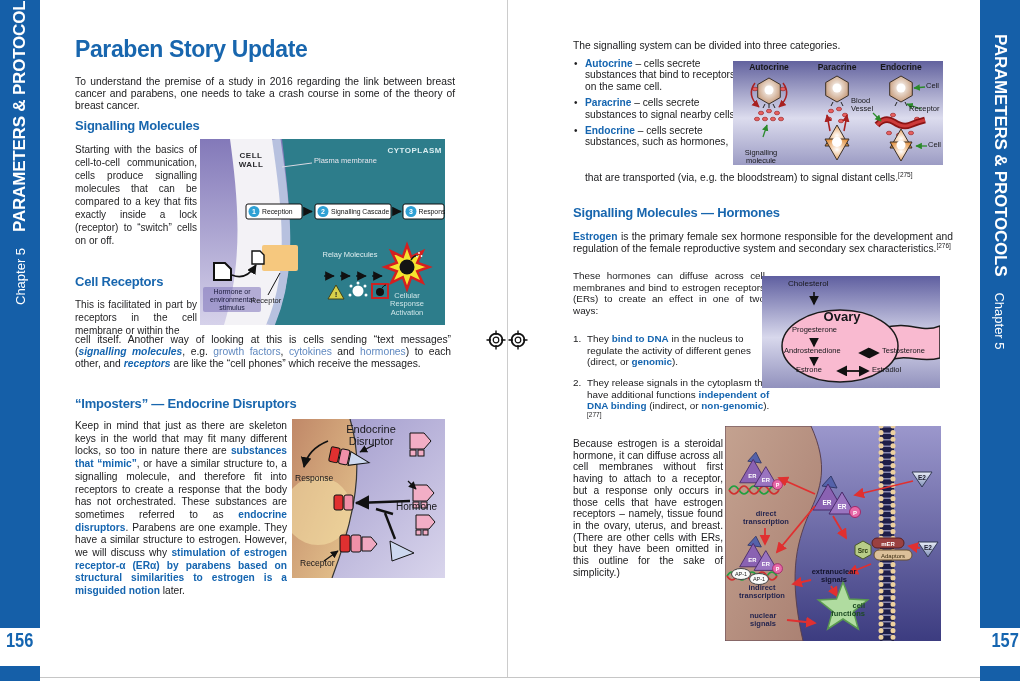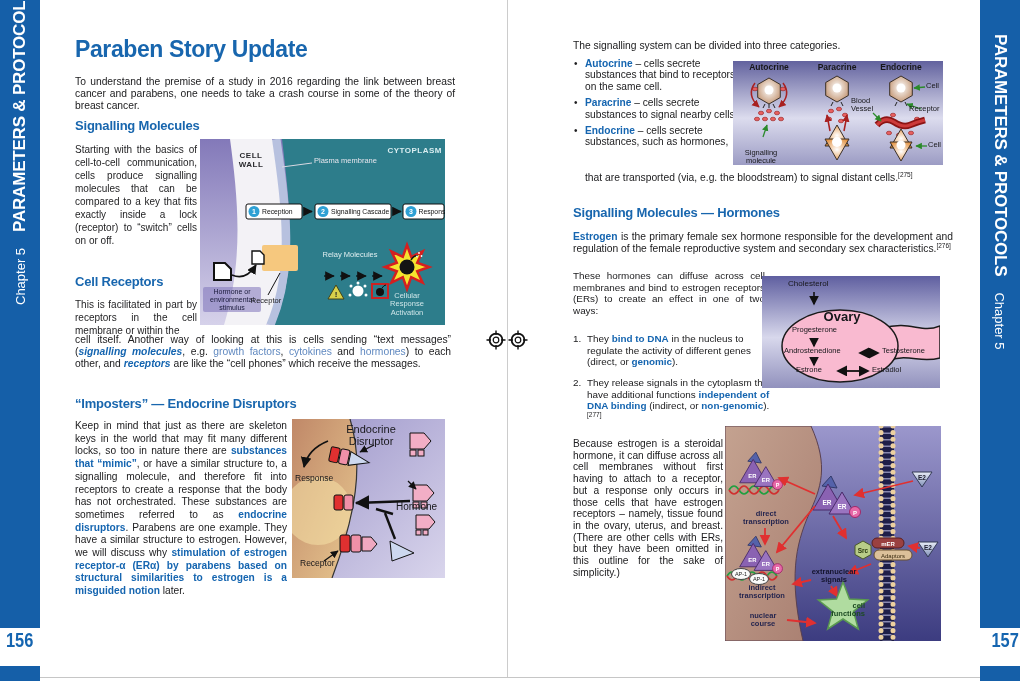--- a/index.html
+++ b/index.html
@@ -474,18 +474,18 @@
         <line x1="146" y1="138" x2="124" y2="147" marker-end="url(#d5r)"></line>
         <line x1="86" y1="154" x2="68" y2="158" marker-end="url(#d5r)"></line>
         <line x1="106" y1="160" x2="112" y2="170" marker-end="url(#d5r)"></line>
         <line x1="62" y1="194" x2="90" y2="197" marker-end="url(#d5r)"></line>
       </g>
 
       <path d="M118,156 L124.5,173.1 L142.7,174 L128.5,185.4 L133.3,203 L118,193 L102.7,203 L107.5,185.4 L93.3,174 L111.5,173.1 Z" fill="#b0dca0" stroke="#5a9a50" stroke-width="1.5"></path>
     </svg>
     <div class="dl c" style="left:14px;top:84px;width:54px;font-size:7.5px;font-weight:bold;color:#26264f;">direct transcription</div>
     <div class="dl c" style="left:6px;top:158px;width:62px;font-size:7.5px;font-weight:bold;color:#26264f;">indirect transcription</div>
-    <div class="dl c" style="left:14px;top:186px;width:48px;font-size:7.5px;font-weight:bold;color:#26264f;">nuclear course</div>
+    <div class="dl c" style="left:14px;top:186px;width:48px;font-size:7.5px;font-weight:bold;color:#26264f;">nuclear signals</div>
     <div class="dl c" style="left:82px;top:142px;width:54px;font-size:7.5px;font-weight:bold;color:#14142e;">extranuclear signals</div>
     <div class="dl c" style="left:96px;top:176px;width:44px;font-size:7.5px;font-weight:bold;color:#1c4a22;text-align:right;">cell functions</div>
   </div>
 
 </div>
 
 </body></html>

